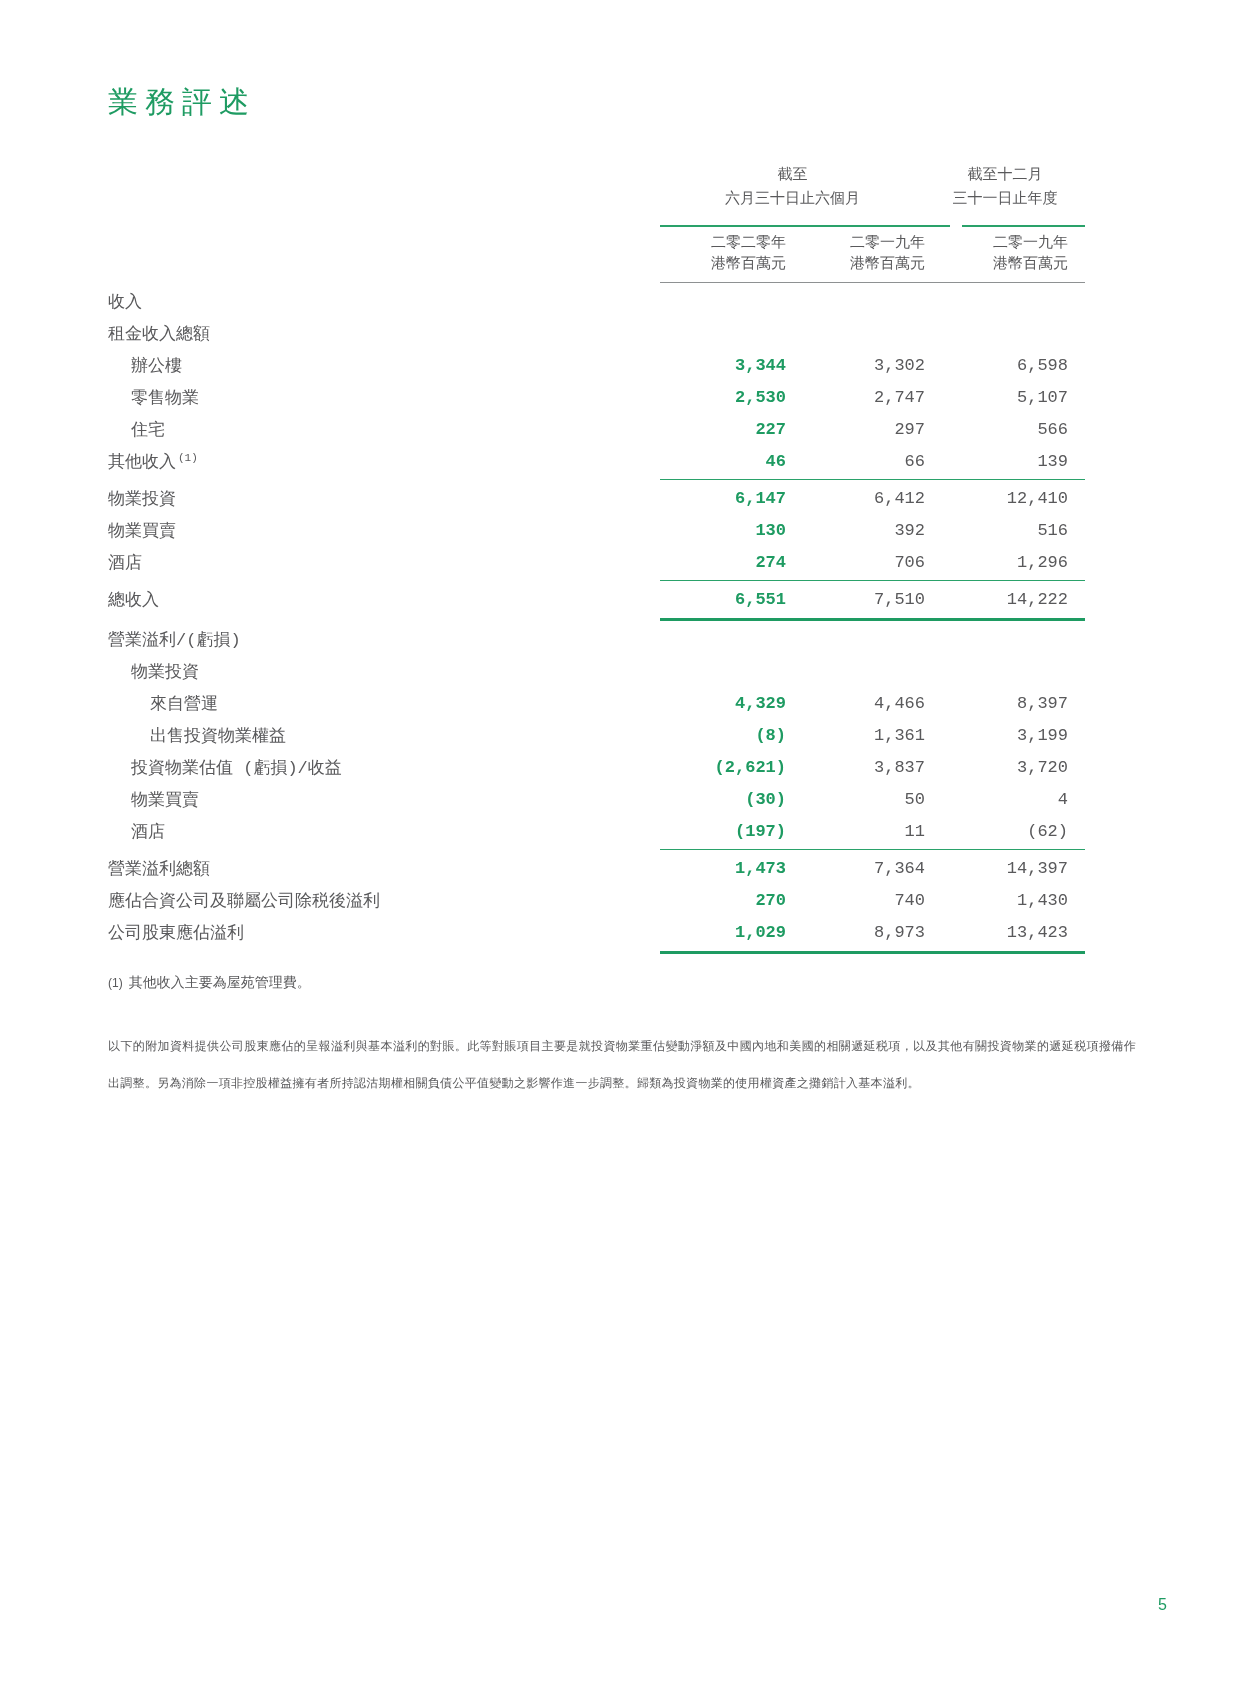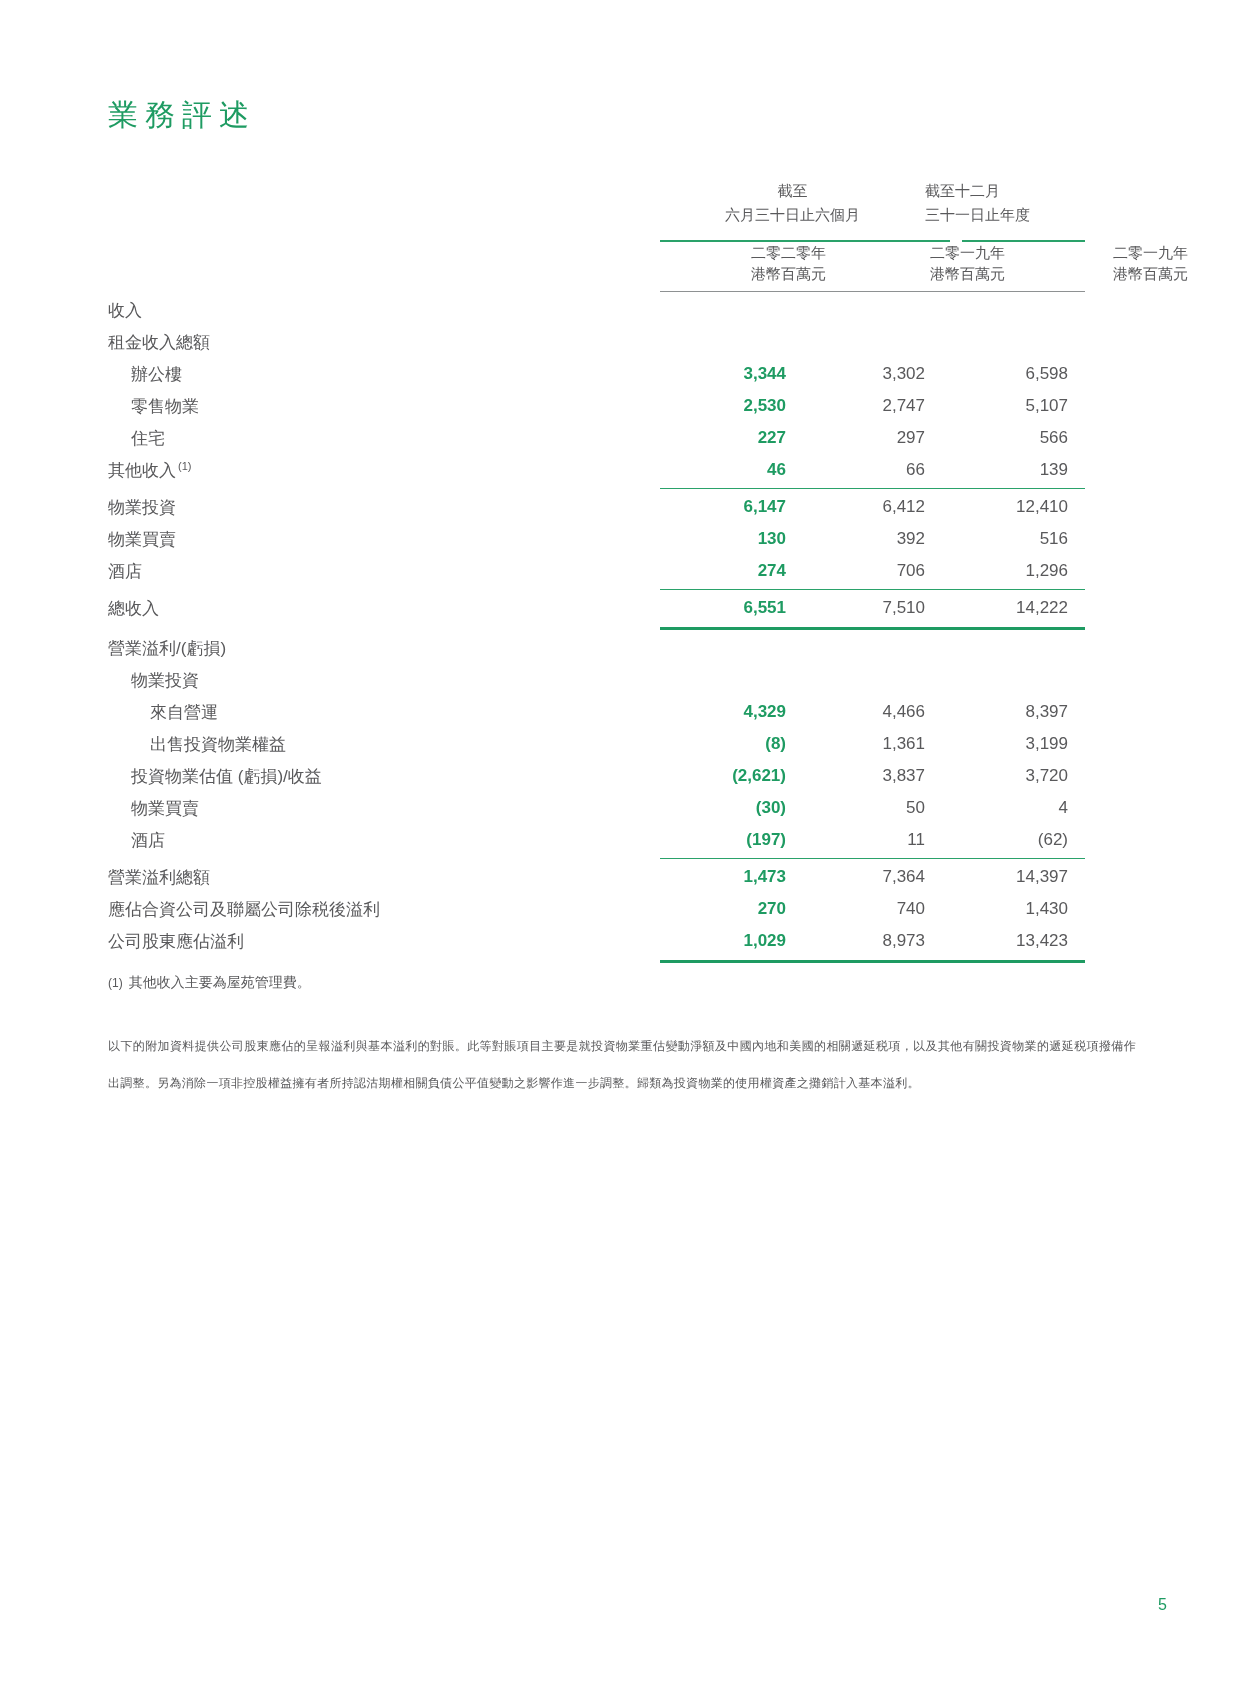--- a/index.html
+++ b/index.html
@@ -11,35 +11,35 @@
   *{box-sizing:border-box;}
   html,body{margin:0;padding:0;}
   body{
     width:1241px;height:1684px;background:#ffffff;
     font-family:"Liberation Sans","DejaVu Sans",sans-serif;
     color:var(--gray);
   }
   .page{position:relative;width:1241px;height:1684px;overflow:hidden;background:#fff;}
 
   .title{
-    position:absolute;left:108px;top:95px;margin:0;
+    position:absolute;left:108px;top:82px;margin:0;
     font-size:30px;font-weight:500;color:var(--green);letter-spacing:7px;
   }
 
   
-  .fin-table{position:absolute;left:108px;top:179px;width:977px;font-size:15px;}
+  .fin-table{position:absolute;left:108px;top:164px;width:977px;font-size:15px;font-family:Liberation Mono, monospace;}
   .hgroup-row{display:flex;line-height:24px;}
   .sp-label{width:552px;flex:none;}
   .hg1{width:265px;flex:none;text-align:center;}
-  .hg2{width:160px;flex:none;text-align:left;}
+  .hg2{width:160px;flex:none;text-align:center;}
   .group-rules{display:flex;margin-top:13px;}
   .gr-a{width:290px;flex:none;border-top:2px solid var(--green-line);}
   .gr-gap{width:12px;flex:none;}
   .gr-b{width:123px;flex:none;border-top:2px solid var(--green-line);}
-  .col-heads{display:flex;line-height:21px;gap:40px;}
+  .col-heads{display:flex;margin-top:6px;line-height:21px;}
   .ch{flex:none;text-align:right;}
   .ch1{width:126px;}
   .ch2{width:139px;}
   .ch3{width:160px;padding-right:17px;}
   .header-rule{margin-left:552px;width:425px;border-top:1px solid var(--rule-gray);margin-top:7px;}
 
   .tbody{margin-top:2px;font-size:17px;}
   .t-row{display:flex;align-items:center;height:32px;}
   .c-label{width:552px;flex:none;}
   .ind-0{padding-left:0;}

